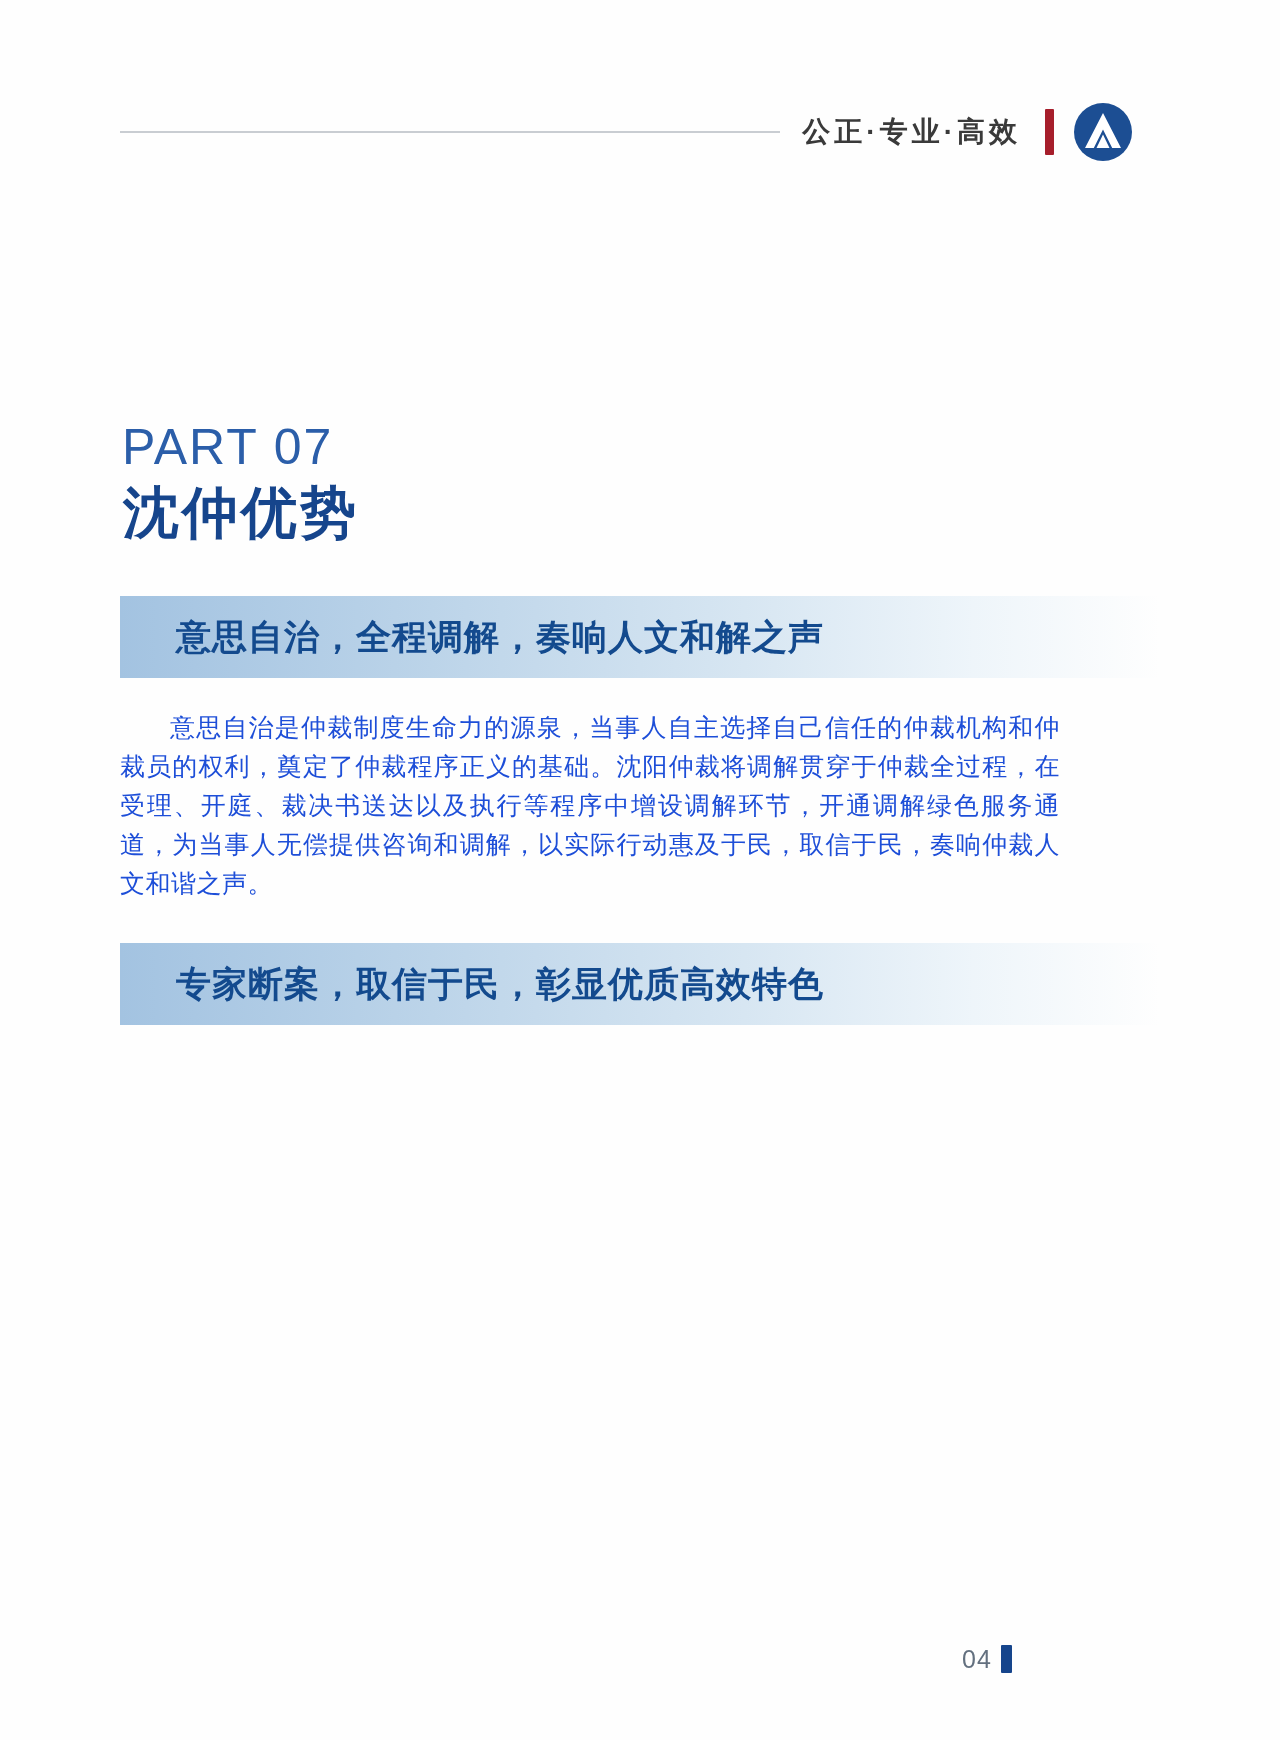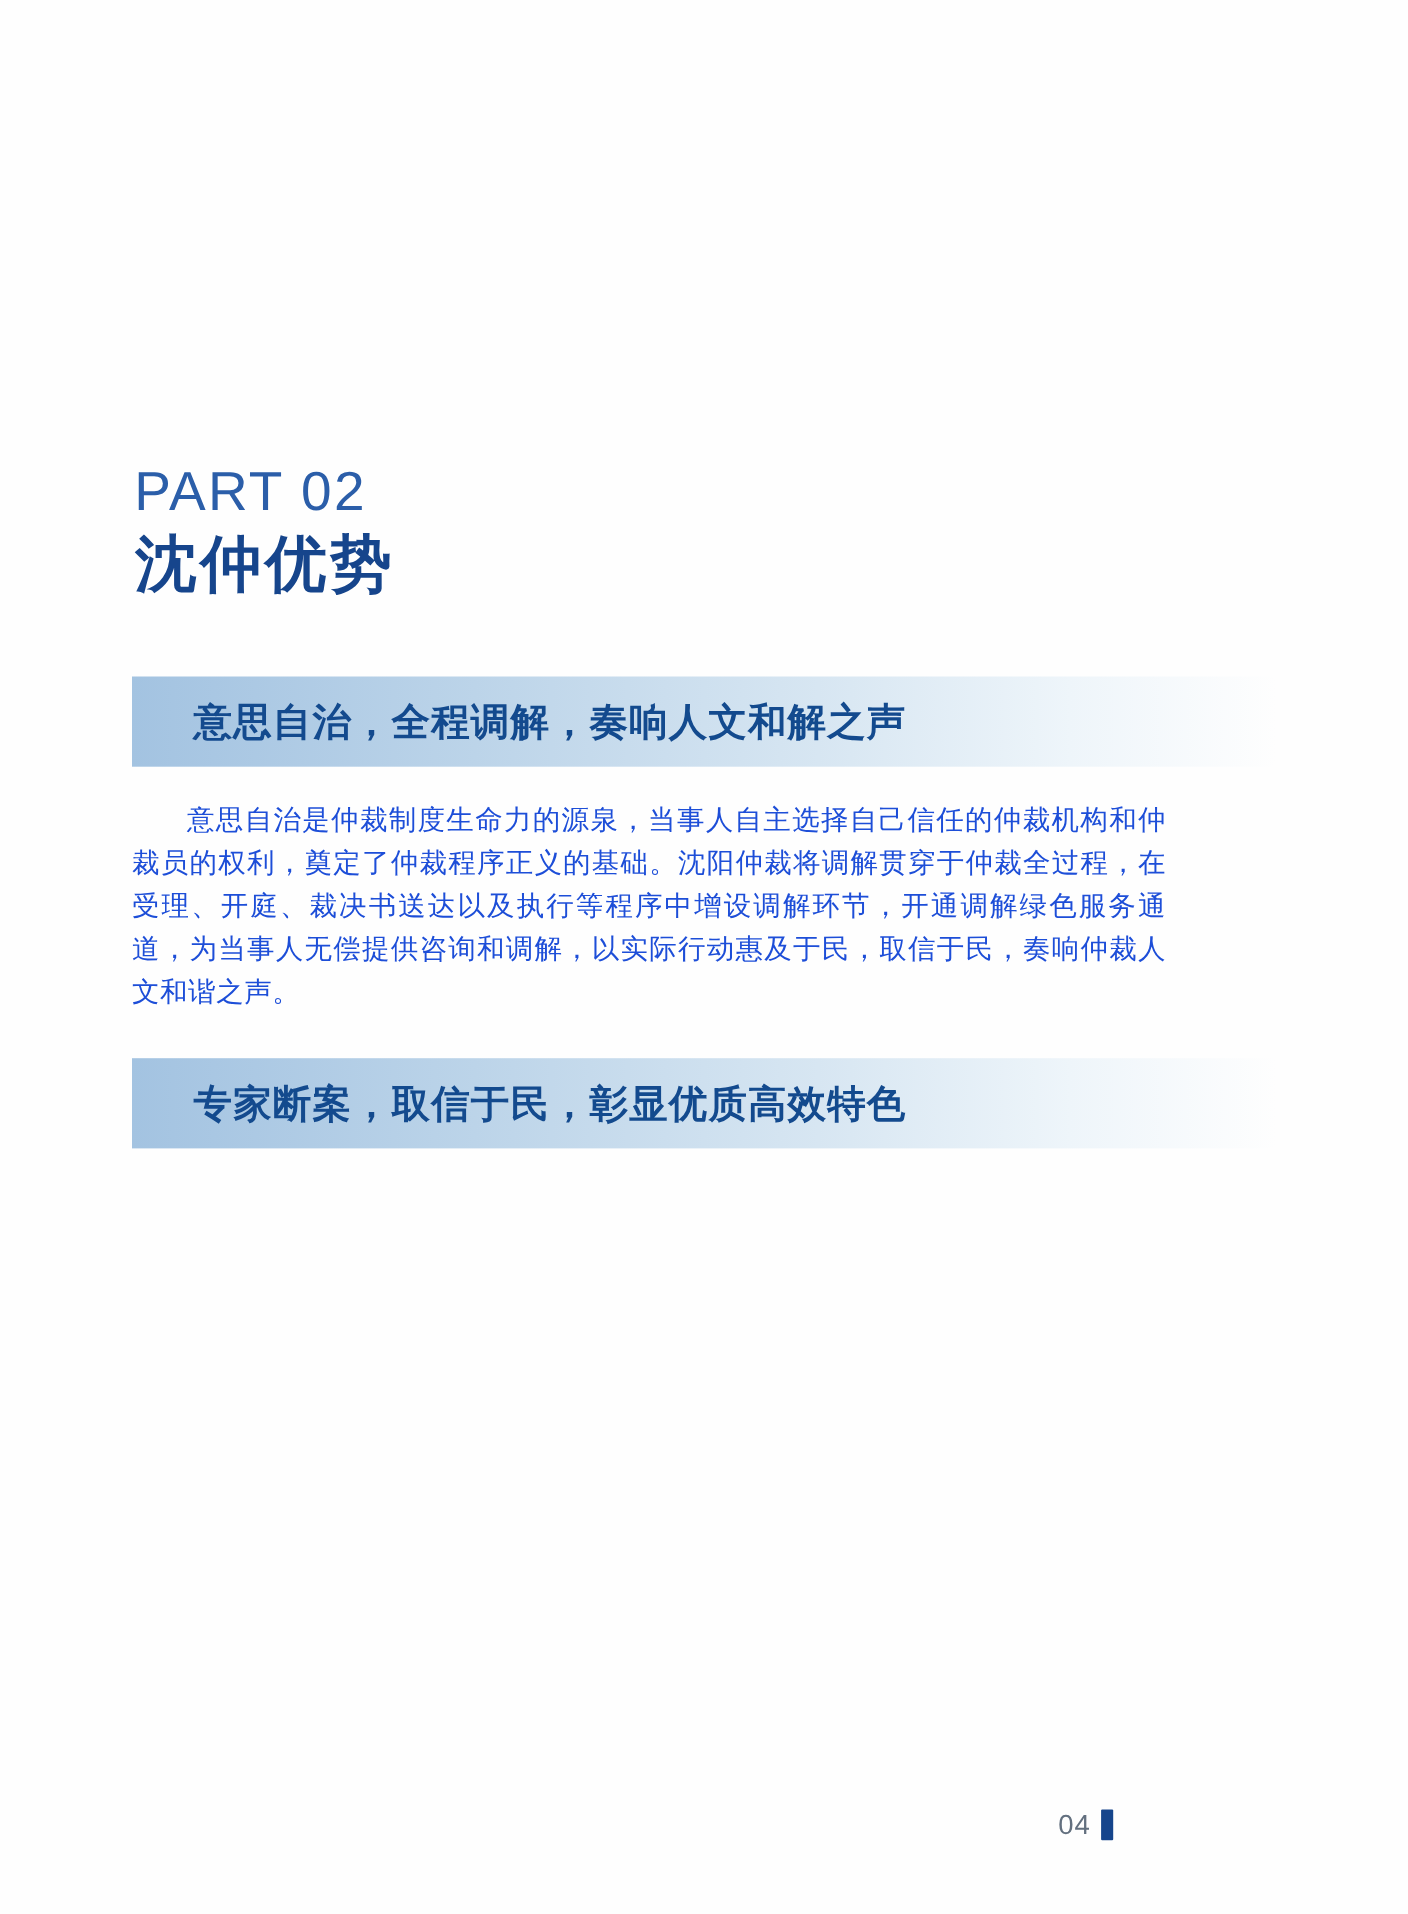--- a/index.html
+++ b/index.html
@@ -42,21 +42,21 @@
   .sec2{top:943px;}
   .sec3{top:1247px;}
   .banner{
     width:1040px;height:82px;
     background:linear-gradient(90deg,
       var(--banner-start,#a3c3e1) 0%,
       #bcd4e9 30%,
       #d7e6f2 60%,
       #eef5fa 82%,
       rgba(255,255,255,0) 100%);
-    display:flex;align-items:center;margin-top:19px;
+    display:flex;align-items:center;
   }
   .banner .heading{
     padding-left:56px;
     font-size:35px;font-weight:800;letter-spacing:1px;
     color:var(--banner-text,#134a8e);white-space:nowrap;
   }
   .body-text{
     width:940px;margin:30px 0 0 0;
     font-size:25px;line-height:39px;color:#1d4ed8;
     text-align:justify;text-indent:2em;
@@ -71,22 +71,34 @@
   .footer .page-num-bar{
     width:11px;height:28px;background:var(--accent-blue,#16458c);
     margin-left:9px;border-radius:1px;
   }
 </style>
 </head>
 <body>
 
 <div class="page">
 
+  <header class="header">
+    <div class="rule"></div>
+    <div class="slogan">公正·专业·高效</div>
+    <div class="red-bar"></div>
+    <span class="logo">
+      <svg width="58" height="58" viewBox="0 0 58 58" aria-hidden="true">
+        <circle cx="29" cy="29" r="29" fill="#1c4e93"></circle>
+        <path d="M29 10 L47 45 L38.2 45 L29 26.5 L19.8 45 L11 45 Z" fill="#ffffff"></path>
+        <path d="M29 31.5 L35.5 45 L22.5 45 Z" fill="#ffffff"></path>
+      </svg>
+    </span>
+  </header>
 
-  <div class="part-label">PART 02</div>
+  <div class="part-label">PART 07</div>
   <h1 class="page-title">沈仲优势</h1>
 
   <section class="section sec1">
     <div class="banner">
       <span class="heading">意思自治，全程调解，奏响人文和解之声</span>
     </div>
     <p class="body-text">意思自治是仲裁制度生命力的源泉，当事人自主选择自己信任的仲裁机构和仲裁员的权利，奠定了仲裁程序正义的基础。沈阳仲裁将调解贯穿于仲裁全过程，在受理、开庭、裁决书送达以及执行等程序中增设调解环节，开通调解绿色服务通道，为当事人无偿提供咨询和调解，以实际行动惠及于民，取信于民，奏响仲裁人文和谐之声。</p>
   </section>
 
   <section class="section sec2">

